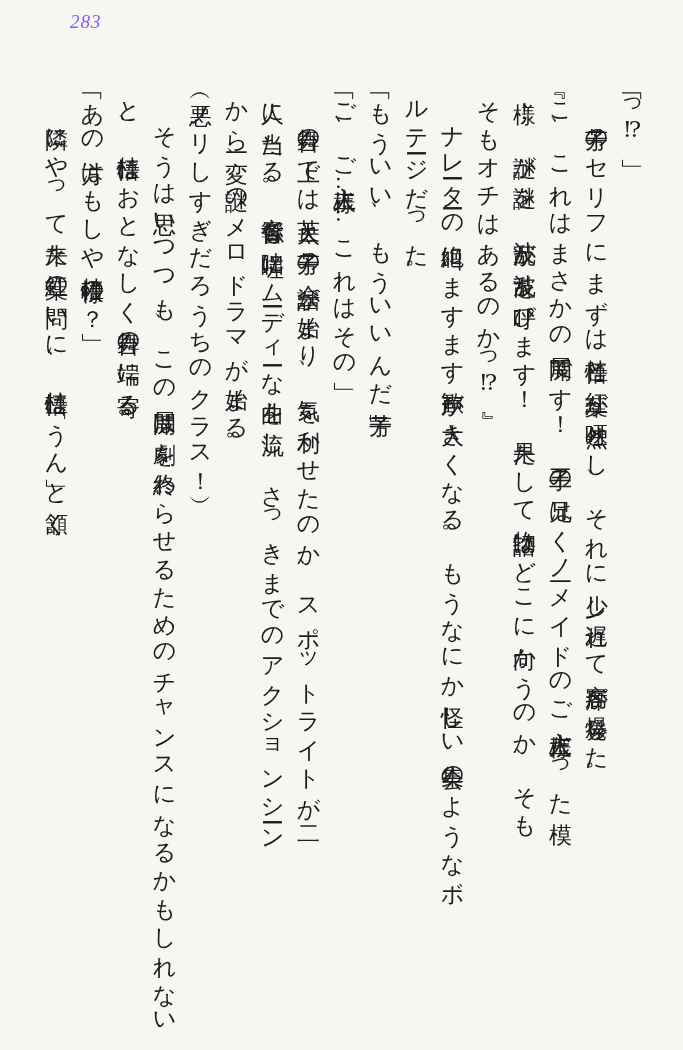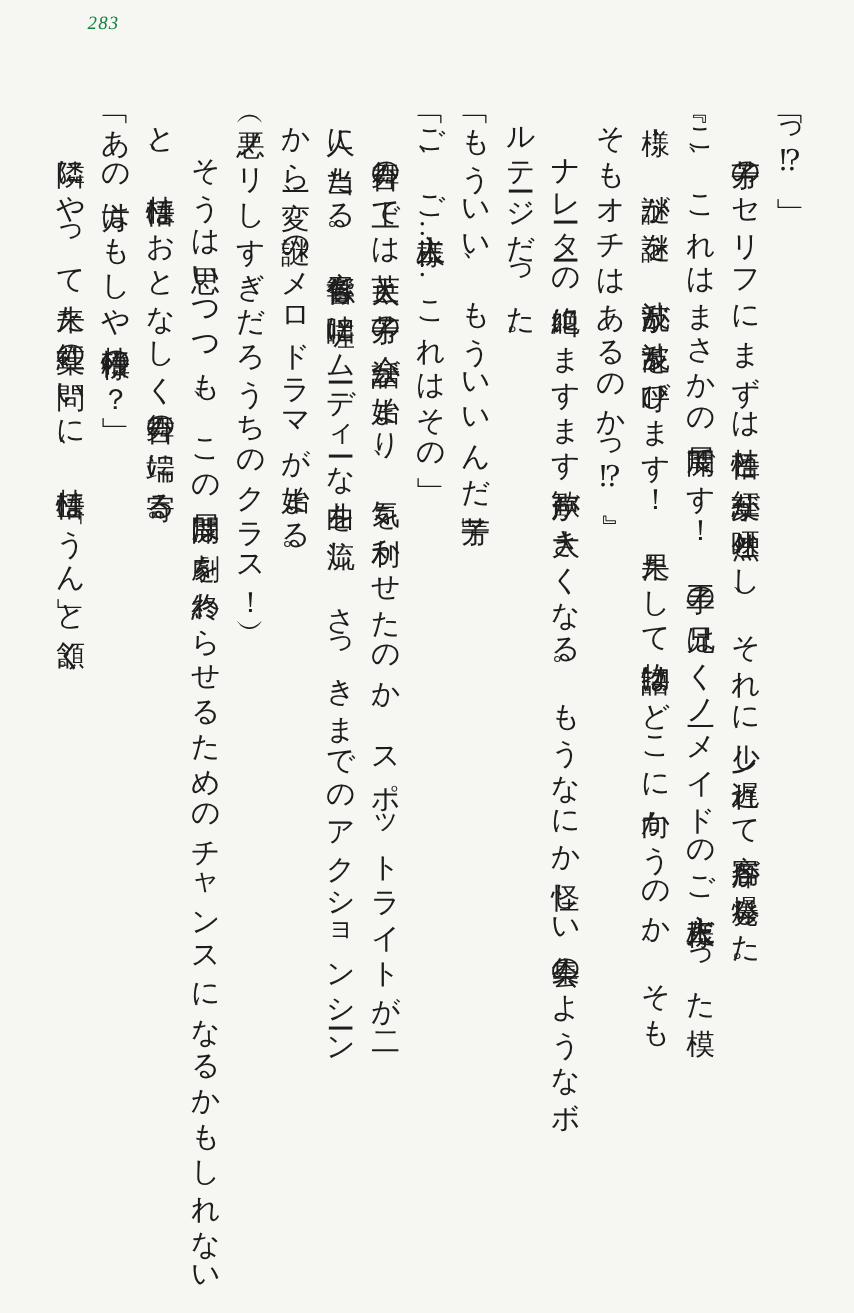--- a/index.html
+++ b/index.html
@@ -12,23 +12,23 @@
     position: relative;
     overflow: hidden;
     background: #f6f6f3;
     font-family: "Liberation Serif", "DejaVu Serif", serif;
   }
   .page-number {
     position: absolute;
     top: 11px;
     left: 70px;
     font-style: italic;
-    font-size: 15px;
+    font-size: 19px;
     letter-spacing: 1px;
-    color: #15803d;
+    color: #8b5cf6;
   }
   .text-block {
     position: absolute;
     top: 85px;
     right: 33px;
     height: 948px;
     writing-mode: vertical-rl;
     text-orientation: mixed;
     font-size: 23px;
     color: #1d1d1d;

